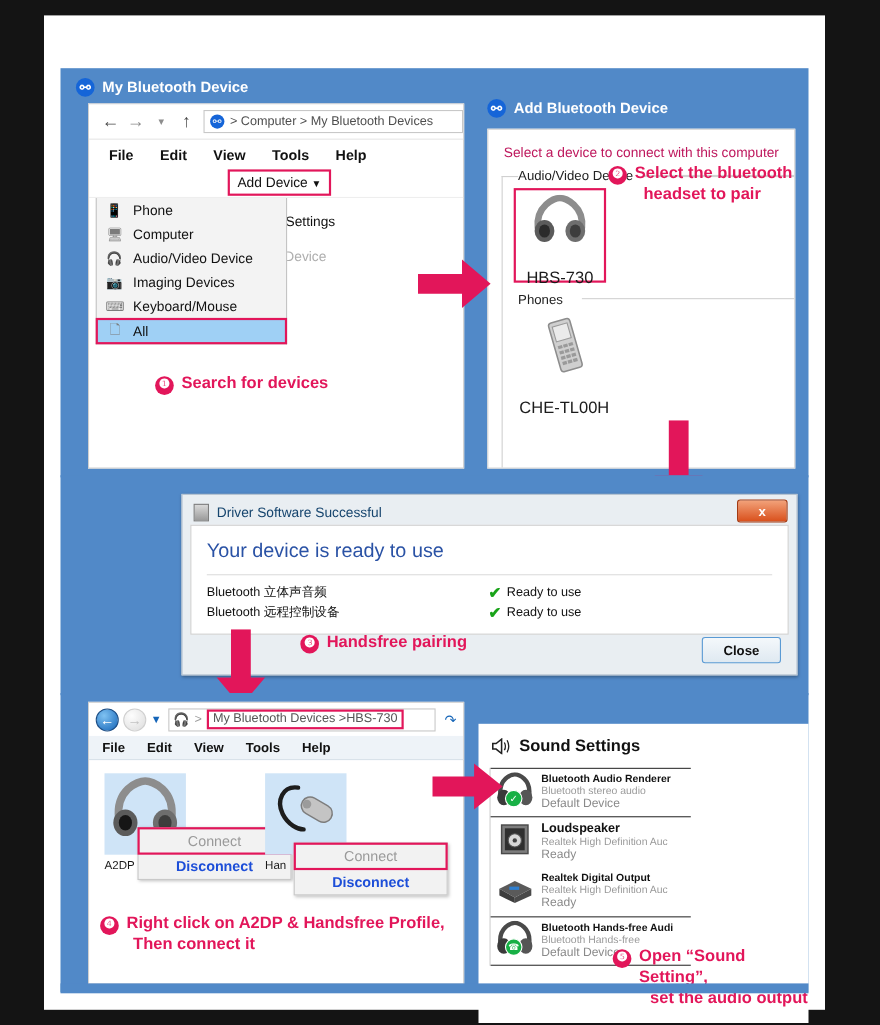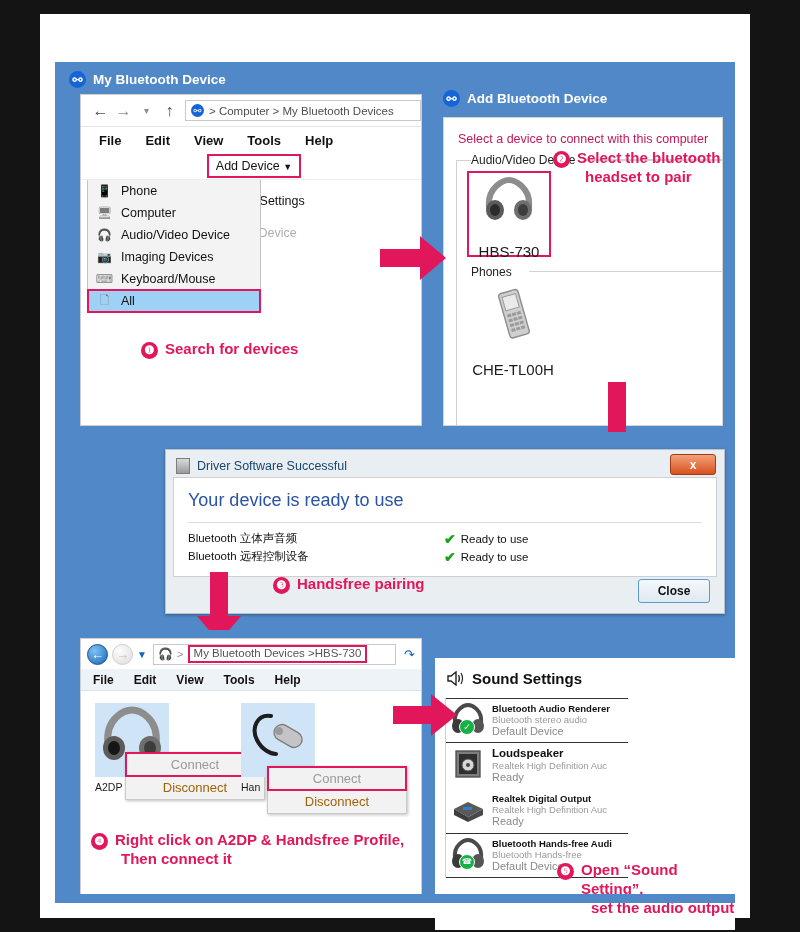--- a/index.html
+++ b/index.html
@@ -159,21 +159,21 @@
     font-size:12px;color:#111;font-weight:bold;border-bottom:1px solid #d9e2ea;
   }
   .prof{position:absolute;width:74px;height:74px;background:#cfe4f7;}
   .proflbl{position:absolute;font-size:10.5px;color:#1b1b1b;}
   .ctxmenu{
     position:absolute;width:138px;background:#f2f2f2;border:1px solid #c9c9c9;
     box-shadow:1px 1px 3px rgba(0,0,0,.25);
   }
   .ctx-item{height:23px;display:flex;align-items:center;justify-content:center;font-size:13px;}
   .ctx-dim{color:#9a9a9a;}
-  .ctx-bold{color:#a16207;font-weight:normal;}
+  .ctx-bold{color:#1d4ed8;font-weight:bold;}
 
   
   #snd{left:380px;top:0px;width:300px;height:272px;background:#fff;margin-top:28px;}
   .snd-title{
     position:absolute;left:12px;top:12px;font-size:15px;font-weight:bold;color:#111;
     display:flex;align-items:center;gap:8px;
   }
   .snd-list{position:absolute;left:10px;top:40px;width:182px;border-left:1px solid #cfcfcf;}
   .snd-row{position:relative;height:45px;display:flex;align-items:center;gap:6px;padding-left:4px;box-sizing:border-box;}
   .snd-row.box{border-top:1.5px solid #333;border-bottom:1.5px solid #333;}

